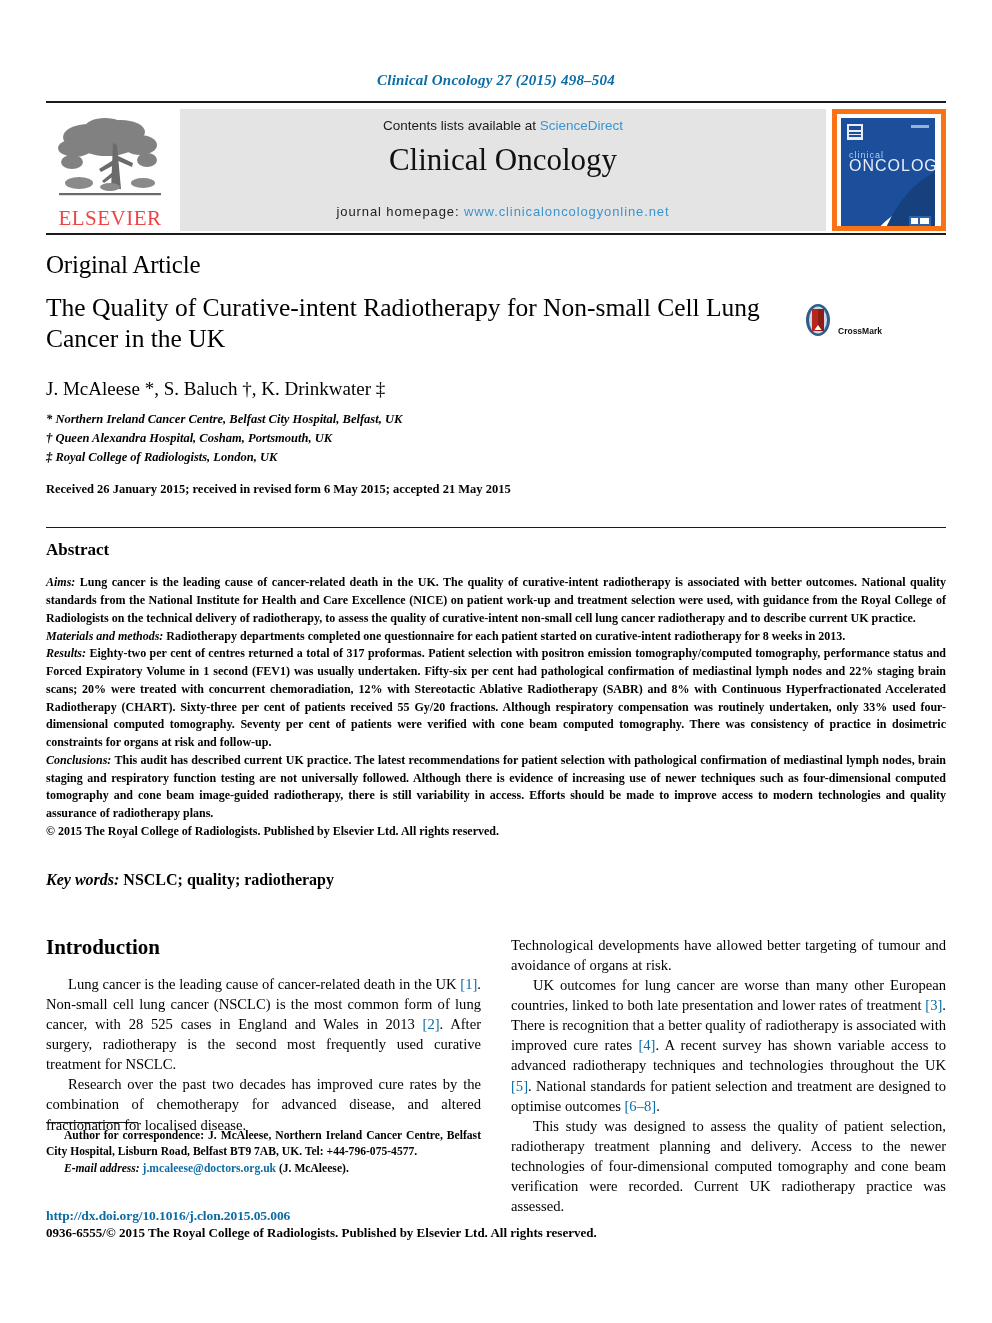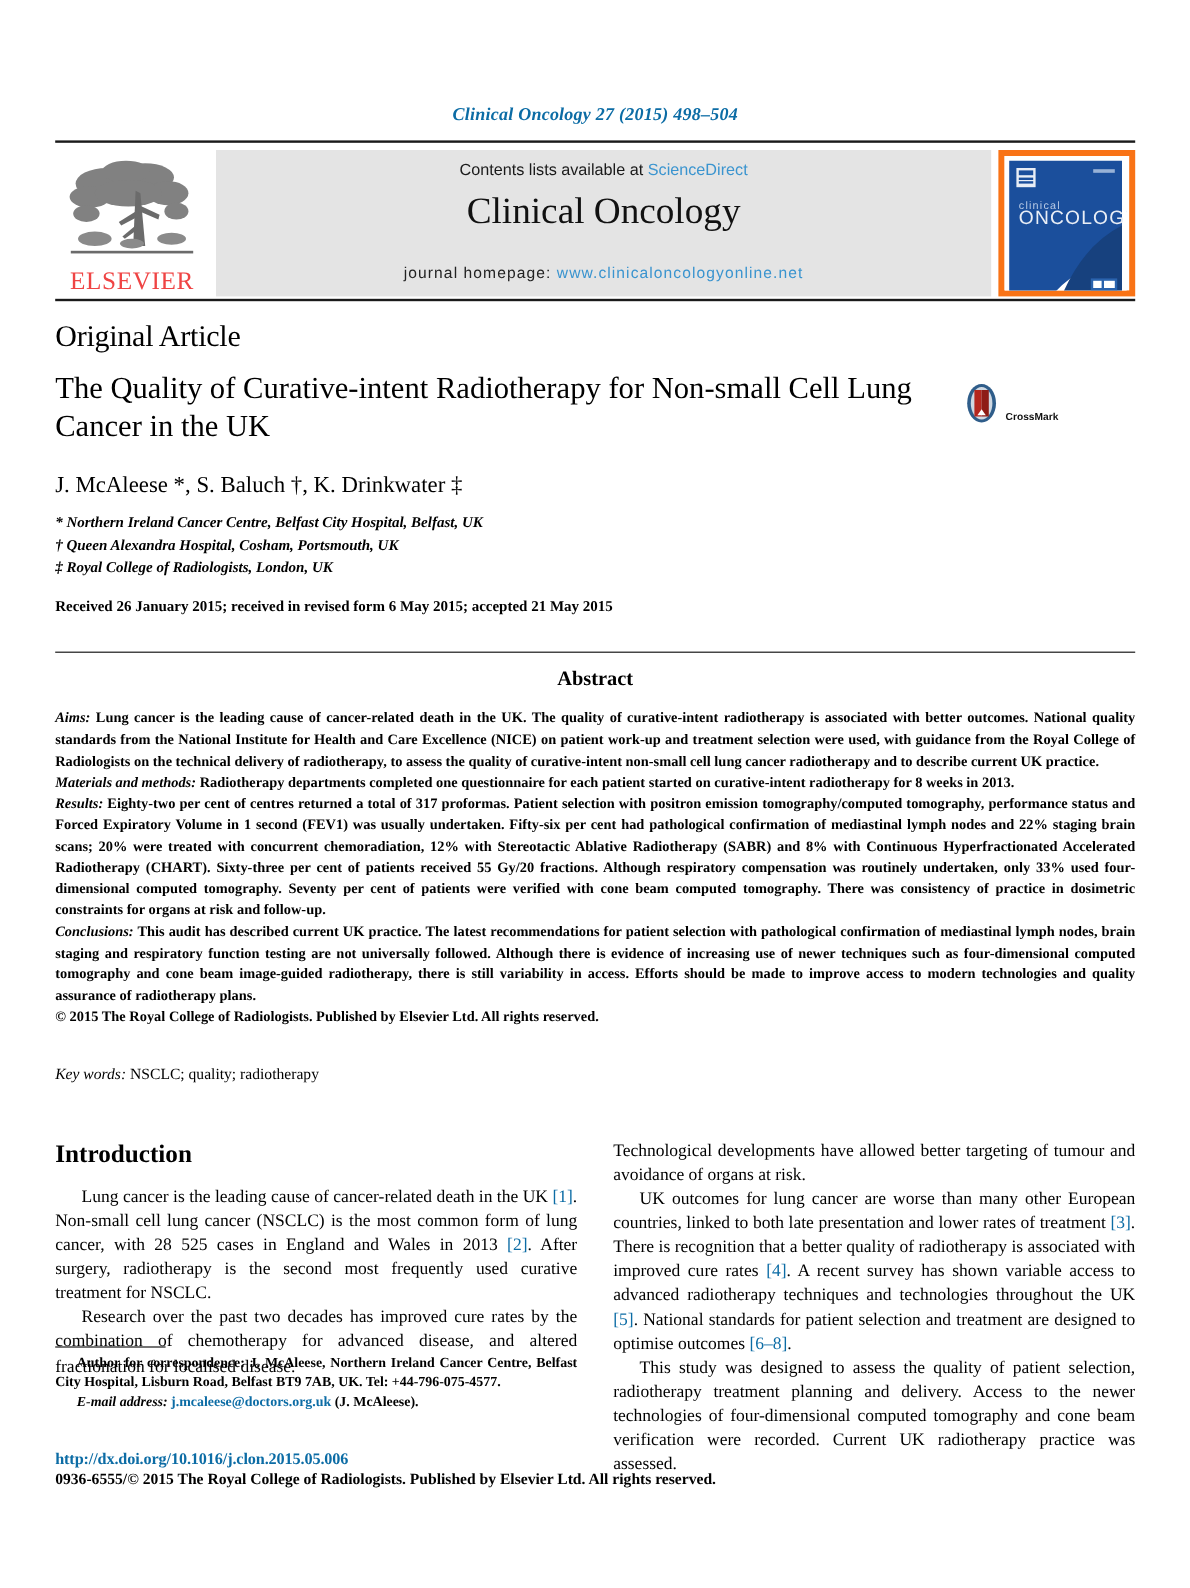--- a/index.html
+++ b/index.html
@@ -13,21 +13,21 @@
     font-family: "Liberation Serif", serif;
     color: #000000;
     position: relative;
     overflow: hidden;
   }
   .page {
     width: 992px;
     height: 1323px;
     position: relative;
     box-sizing: border-box;
-    padding: 16px 46px;
+    padding: 0 46px;
     border-radius: 25px;
   }
 
   
   .running-head {
     text-align: center;
     color: #0c6ca5;
     font-style: italic;
     font-weight: bold;
     font-size: 15px;
@@ -151,35 +151,34 @@
     font-size: 12.5px;
     font-weight: bold;
   }
 
   
   .abstract-wrap { margin-top: 30px; }
   .abstract-heading {
     font-size: 17px;
     font-weight: bold;
     margin-top: 12px;
-    text-align: center;
   }
   .abstract-body {
     margin-top: 14px;
     font-size: 12px;
     line-height: 1.48;
     text-align: justify;
     font-weight: bold;
   }
   .abstract-body p { margin: 0; }
   .abstract-body .lbl { font-style: italic; }
   .keywords {
     margin-top: 30px;
-    font-size: 13px;
-    font-weight: normal;
+    font-size: 16px;
+    font-weight: bold;
   }
   .keywords .lbl { font-style: italic; }
 
   
   .columns {
     margin-top: 46px;
     display: flex;
     gap: 30px;
   }
   .col { width: 435px; }

